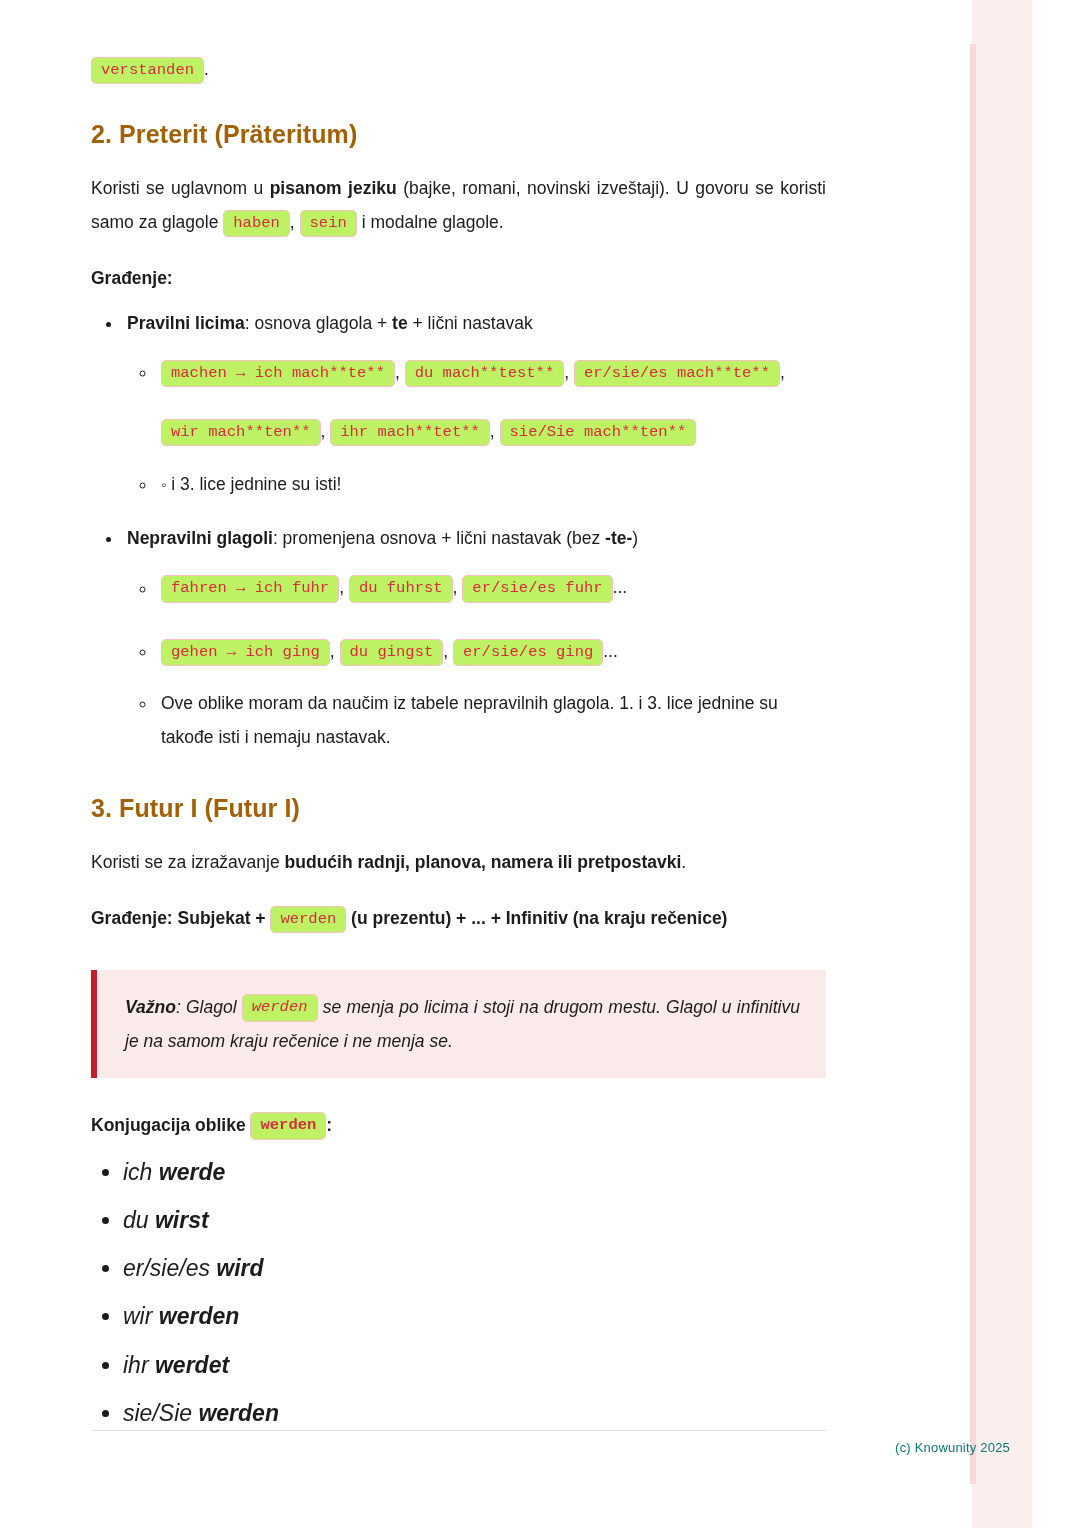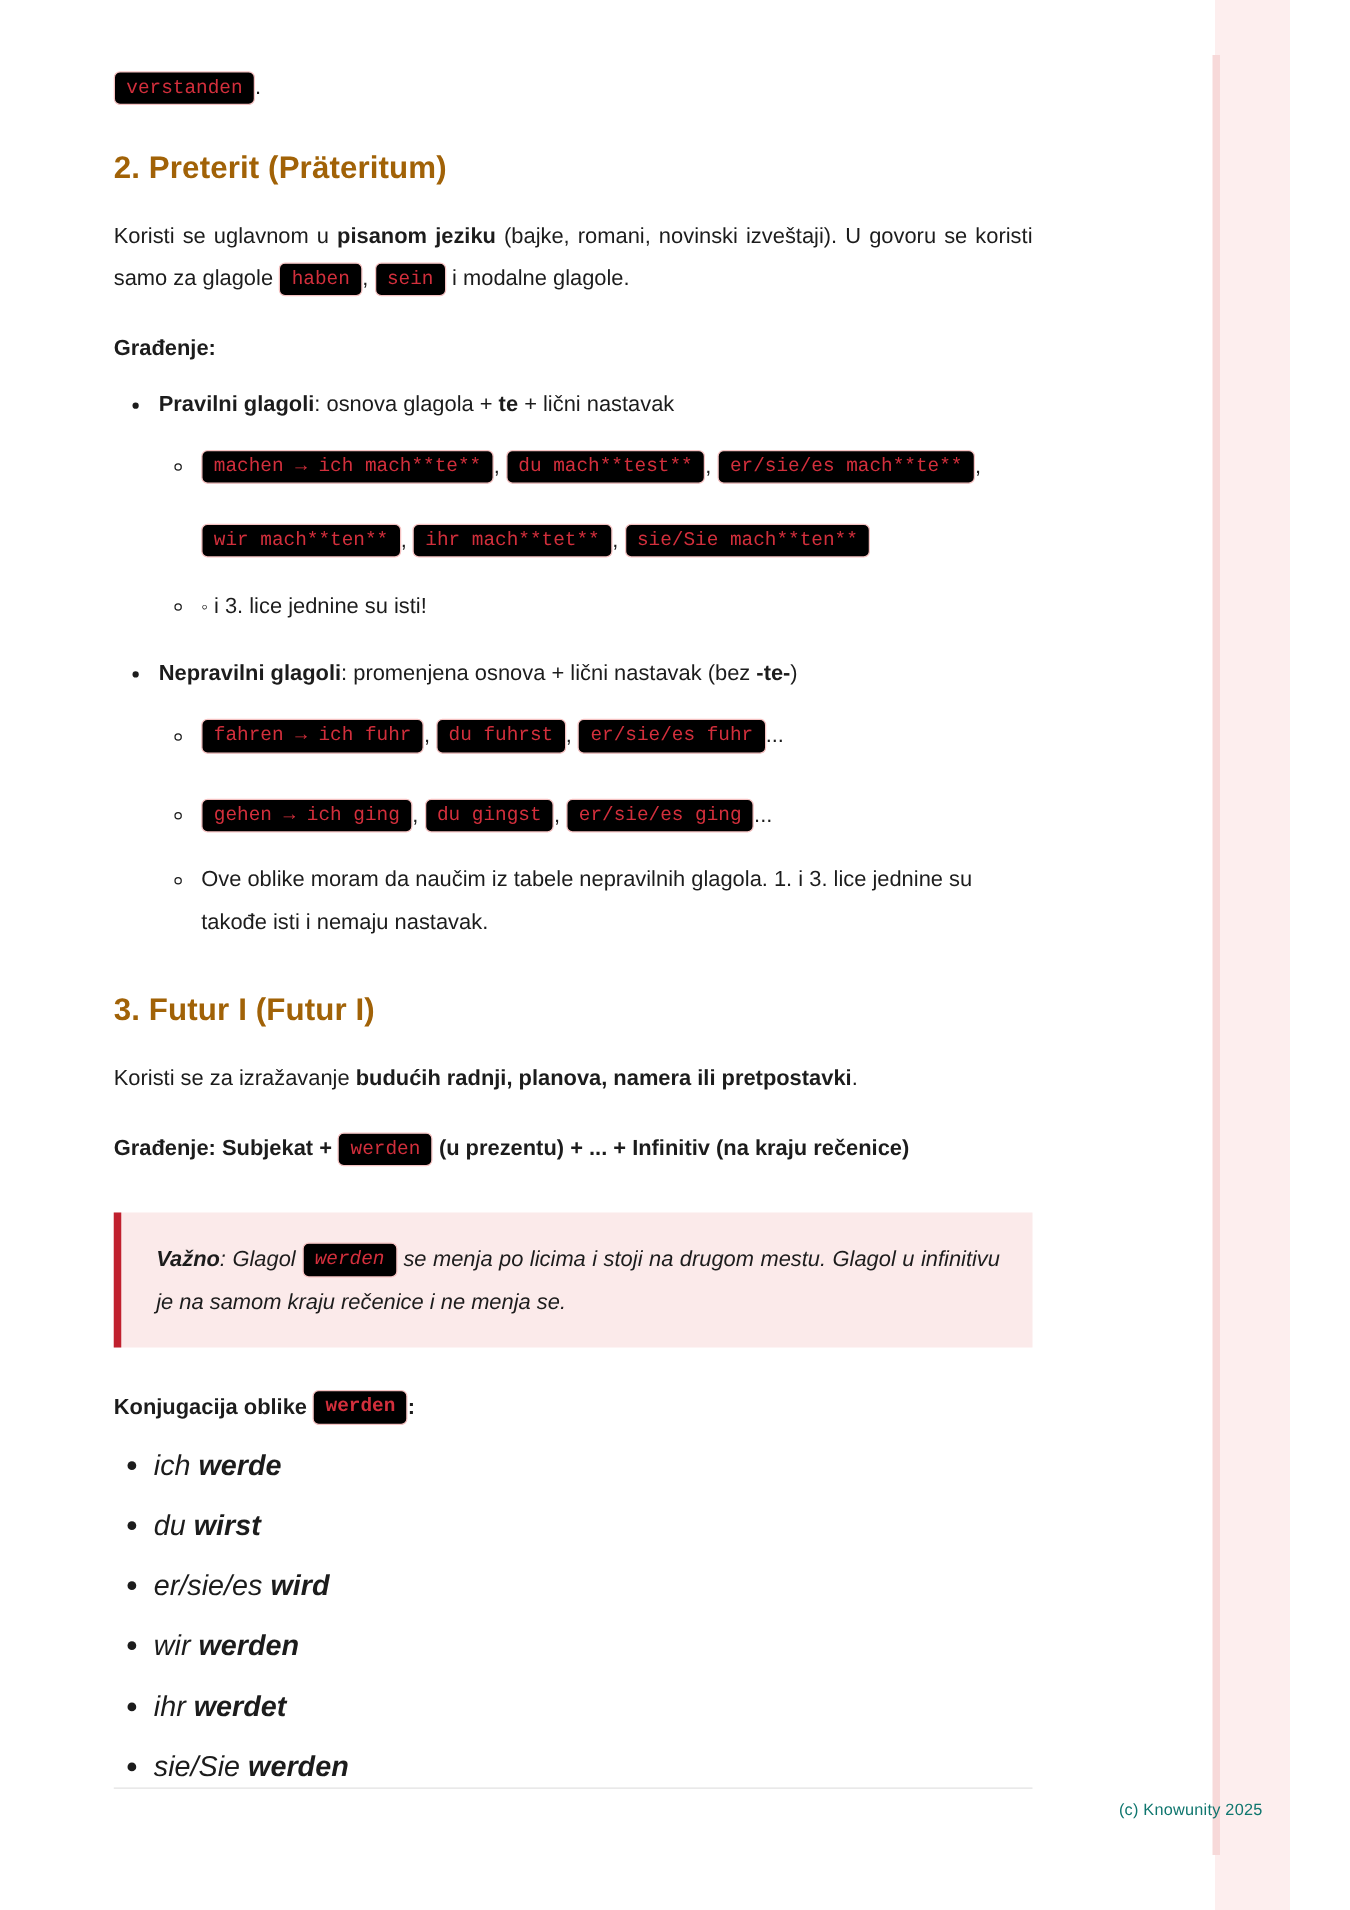--- a/index.html
+++ b/index.html
@@ -62,21 +62,21 @@
     color: #a16207;
     font-weight: 600;
     margin: 34px 0 22px 0;
     letter-spacing: 0.1px;
   }
   .code {
     display: inline-block;
     font-family: "Liberation Mono", monospace;
     font-size: 15.5px;
     color: #d32f3c;
-    background: #000000;
+    background: #bef264;
     border: 1px solid #f5c2c2;
     border-radius: 5px;
     padding: 3px 9px;
     line-height: 1.25;
     vertical-align: middle;
     white-space: nowrap;
   }
   .bold { font-weight: bold; }
   ul.level1 {
     list-style: disc;
@@ -169,21 +169,21 @@
     <p>
       <span>Koristi se uglavnom u </span><span class="bold">pisanom jeziku</span><span> (bajke, romani, novinski izveštaji). U govoru se koristi samo za glagole </span><span class="code">haben</span><span>, </span><span class="code">sein</span><span> i modalne glagole.</span>
     </p>
 
     <p style="margin-top:22px">
       <span class="bold">Građenje:</span>
     </p>
 
     <ul class="level1">
       <li>
-        <span class="bold">Pravilni glagoli</span><span>: osnova glagola + </span><span class="bold">te</span><span> + lični nastavak</span>
+        <span class="bold">Pravilni licima</span><span>: osnova glagola + </span><span class="bold">te</span><span> + lični nastavak</span>
         <ul class="level2">
           <li class="inline-chips wrapline">
             <span class="code">machen → ich mach**te**</span>,
             <span class="code">du mach**test**</span>,
             <span class="code">er/sie/es mach**te**</span>,
             <span class="code">wir mach**ten**</span>,
             <span class="code">ihr mach**tet**</span>,
             <span class="code">sie/Sie mach**ten**</span>
           </li>
           <li>

